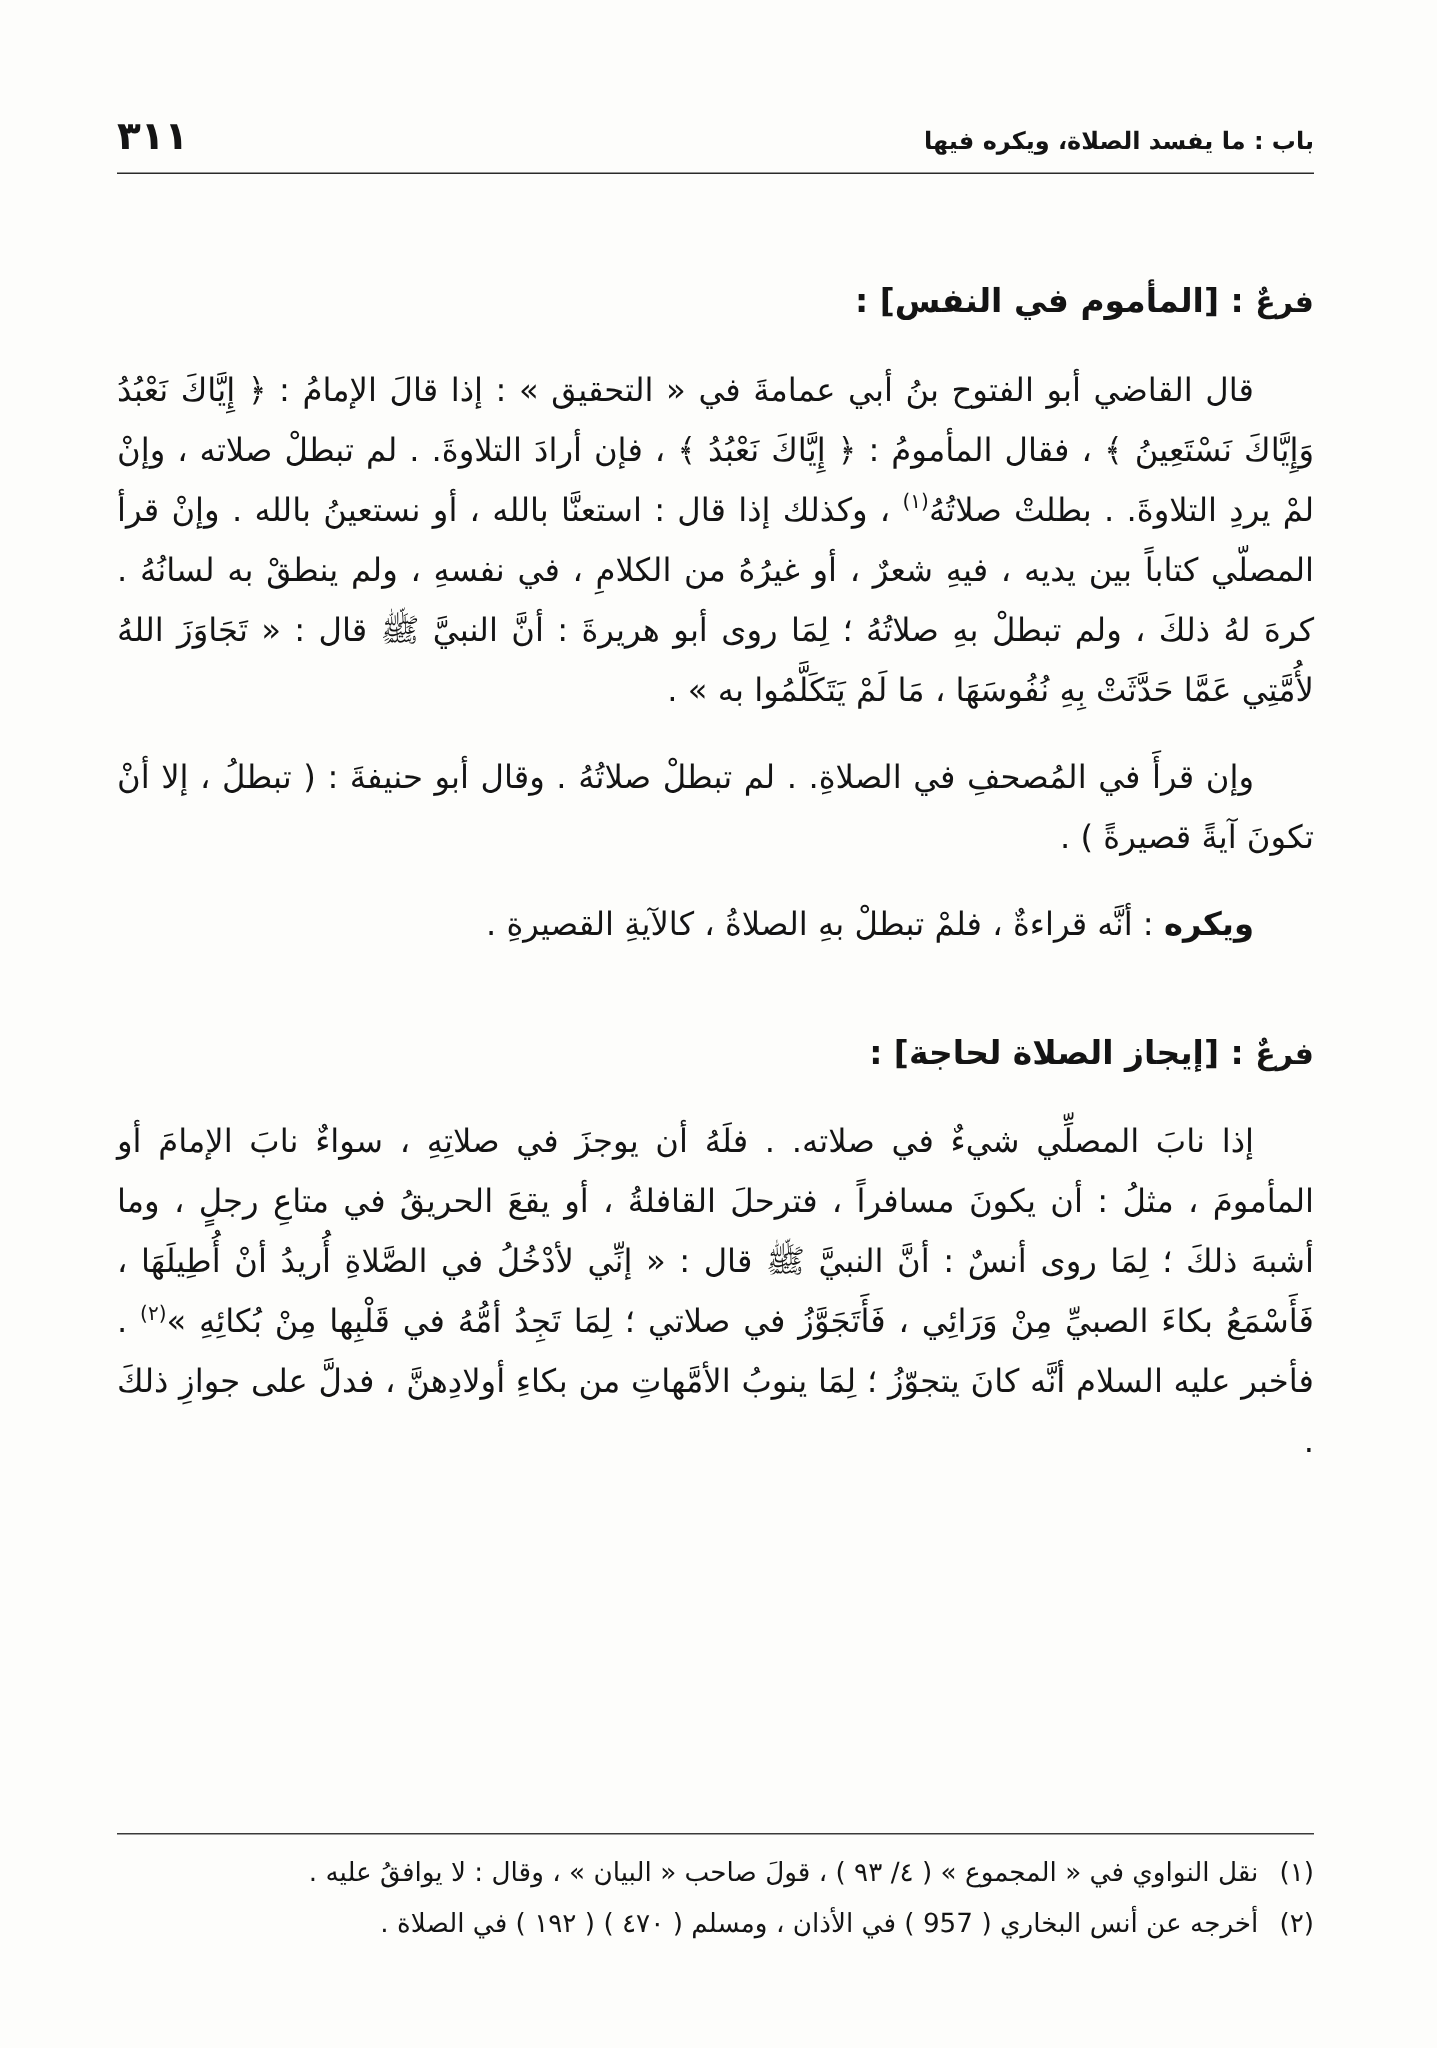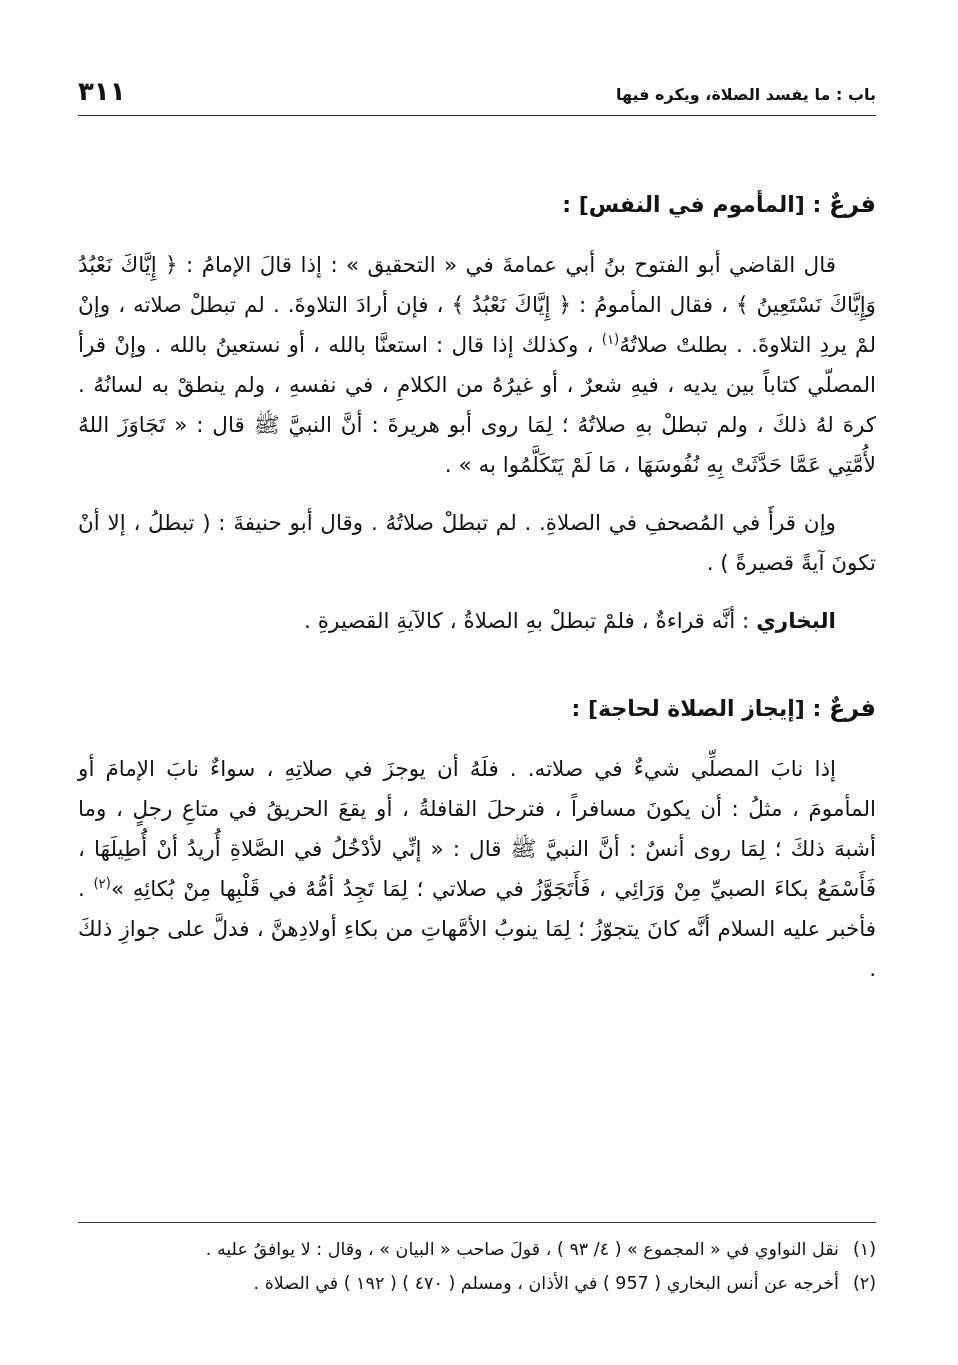--- a/index.html
+++ b/index.html
@@ -54,21 +54,21 @@
   .para {
     text-indent: 40px;
   }
   .section-heading {
     text-indent: 0;
     font-weight: bold;
     font-size: 22px;
     margin-bottom: 14px;
   }
   .section-heading .lead {
-    font-size: 24px;
+    font-size: 20px;
     margin-top: 16px;
   }
   .section-heading.second {
     margin-top: 46px;
   }
   .para .lead {
     font-weight: bold;
   }
   sup.fn-ref {
     font-size: 0.62em;
@@ -113,21 +113,21 @@
   <div class="header-rule"></div>
 
   <main class="page-body">
 
     <p class="section-heading"><span class="lead">فرعٌ</span><span> : [المأموم في النفس] :</span></p>
 
     <p class="para"><span>قال القاضي أبو الفتوح بنُ أبي عمامةَ في « التحقيق » : إذا قالَ الإمامُ : ﴿ إِيَّاكَ نَعْبُدُ وَإِيَّاكَ نَسْتَعِينُ ﴾ ، فقال المأمومُ : ﴿ إِيَّاكَ نَعْبُدُ ﴾ ، فإن أرادَ التلاوةَ. . لم تبطلْ صلاته ، وإنْ لمْ يردِ التلاوةَ. . بطلتْ صلاتُهُ</span><sup class="fn-ref">(١)</sup><span> ، وكذلك إذا قال : استعنَّا بالله ، أو نستعينُ بالله . وإنْ قرأ المصلّي كتاباً بين يديه ، فيهِ شعرٌ ، أو غيرُهُ من الكلامِ ، في نفسهِ ، ولم ينطقْ به لسانُهُ . كرهَ لهُ ذلكَ ، ولم تبطلْ بهِ صلاتُهُ ؛ لِمَا روى أبو هريرةَ : أنَّ النبيَّ ﷺ قال : « تَجَاوَزَ اللهُ لأُمَّتِي عَمَّا حَدَّثَتْ بِهِ نُفُوسَهَا ، مَا لَمْ يَتَكَلَّمُوا به » .</span></p>
 
     <p class="para">وإن قرأَ في المُصحفِ في الصلاةِ. . لم تبطلْ صلاتُهُ . وقال أبو حنيفةَ : ( تبطلُ ، إلا أنْ تكونَ آيةً قصيرةً ) .</p>
 
-    <p class="para"><span class="lead">البخاري</span><span> : أنَّه قراءةٌ ، فلمْ تبطلْ بهِ الصلاةُ ، كالآيةِ القصيرةِ .</span></p>
+    <p class="para"><span class="lead">ويكره</span><span> : أنَّه قراءةٌ ، فلمْ تبطلْ بهِ الصلاةُ ، كالآيةِ القصيرةِ .</span></p>
 
     <p class="section-heading second"><span class="lead">فرعٌ</span><span> : [إيجاز الصلاة لحاجة] :</span></p>
 
     <p class="para"><span>إذا نابَ المصلِّي شيءٌ في صلاته. . فلَهُ أن يوجزَ في صلاتِهِ ، سواءٌ نابَ الإمامَ أو المأمومَ ، مثلُ : أن يكونَ مسافراً ، فترحلَ القافلةُ ، أو يقعَ الحريقُ في متاعِ رجلٍ ، وما أشبهَ ذلكَ ؛ لِمَا روى أنسٌ : أنَّ النبيَّ ﷺ قال : « إنِّي لأدْخُلُ في الصَّلاةِ أُريدُ أنْ أُطِيلَهَا ، فَأَسْمَعُ بكاءَ الصبيِّ مِنْ وَرَائِي ، فَأَتَجَوَّزُ في صلاتي ؛ لِمَا تَجِدُ أمُّهُ في قَلْبِها مِنْ بُكائِهِ »</span><sup class="fn-ref">(٢)</sup><span> . فأخبر عليه السلام أنَّه كانَ يتجوّزُ ؛ لِمَا ينوبُ الأمَّهاتِ من بكاءِ أولادِهنَّ ، فدلَّ على جوازِ ذلكَ .</span></p>
 
 
   </main>
 
   <footer class="footnotes">
     <div class="footnote-rule"></div>

